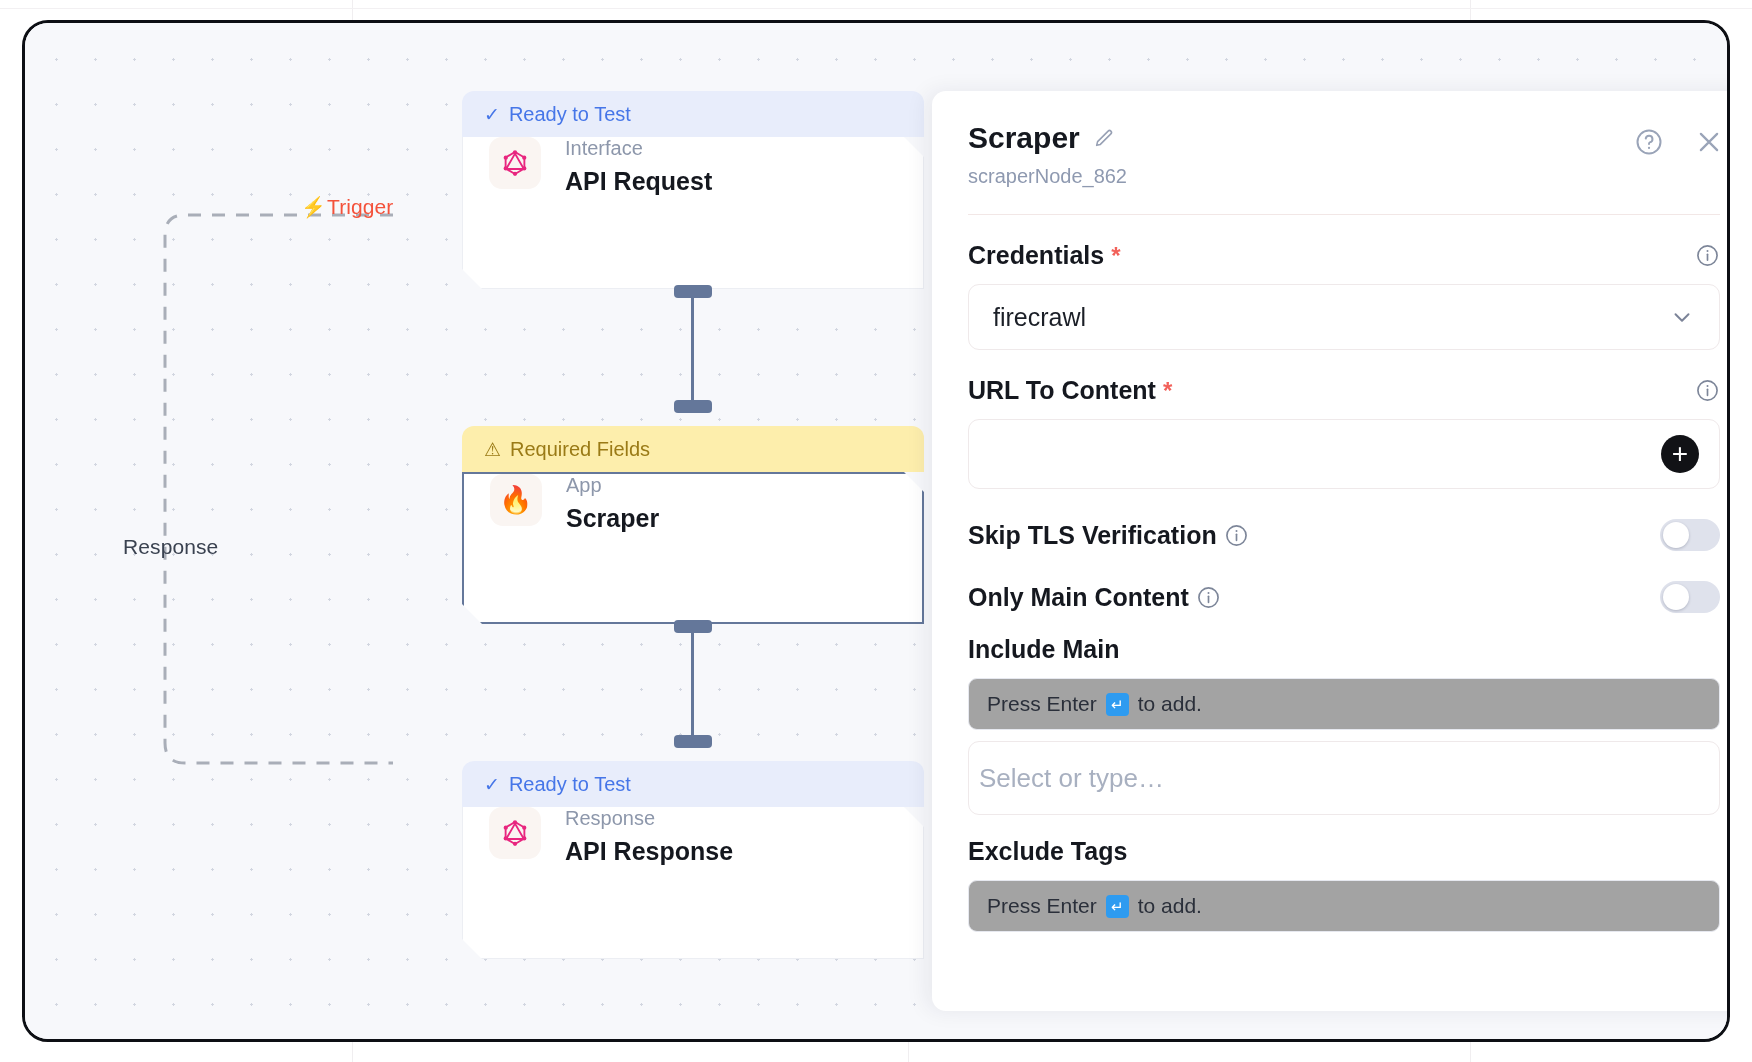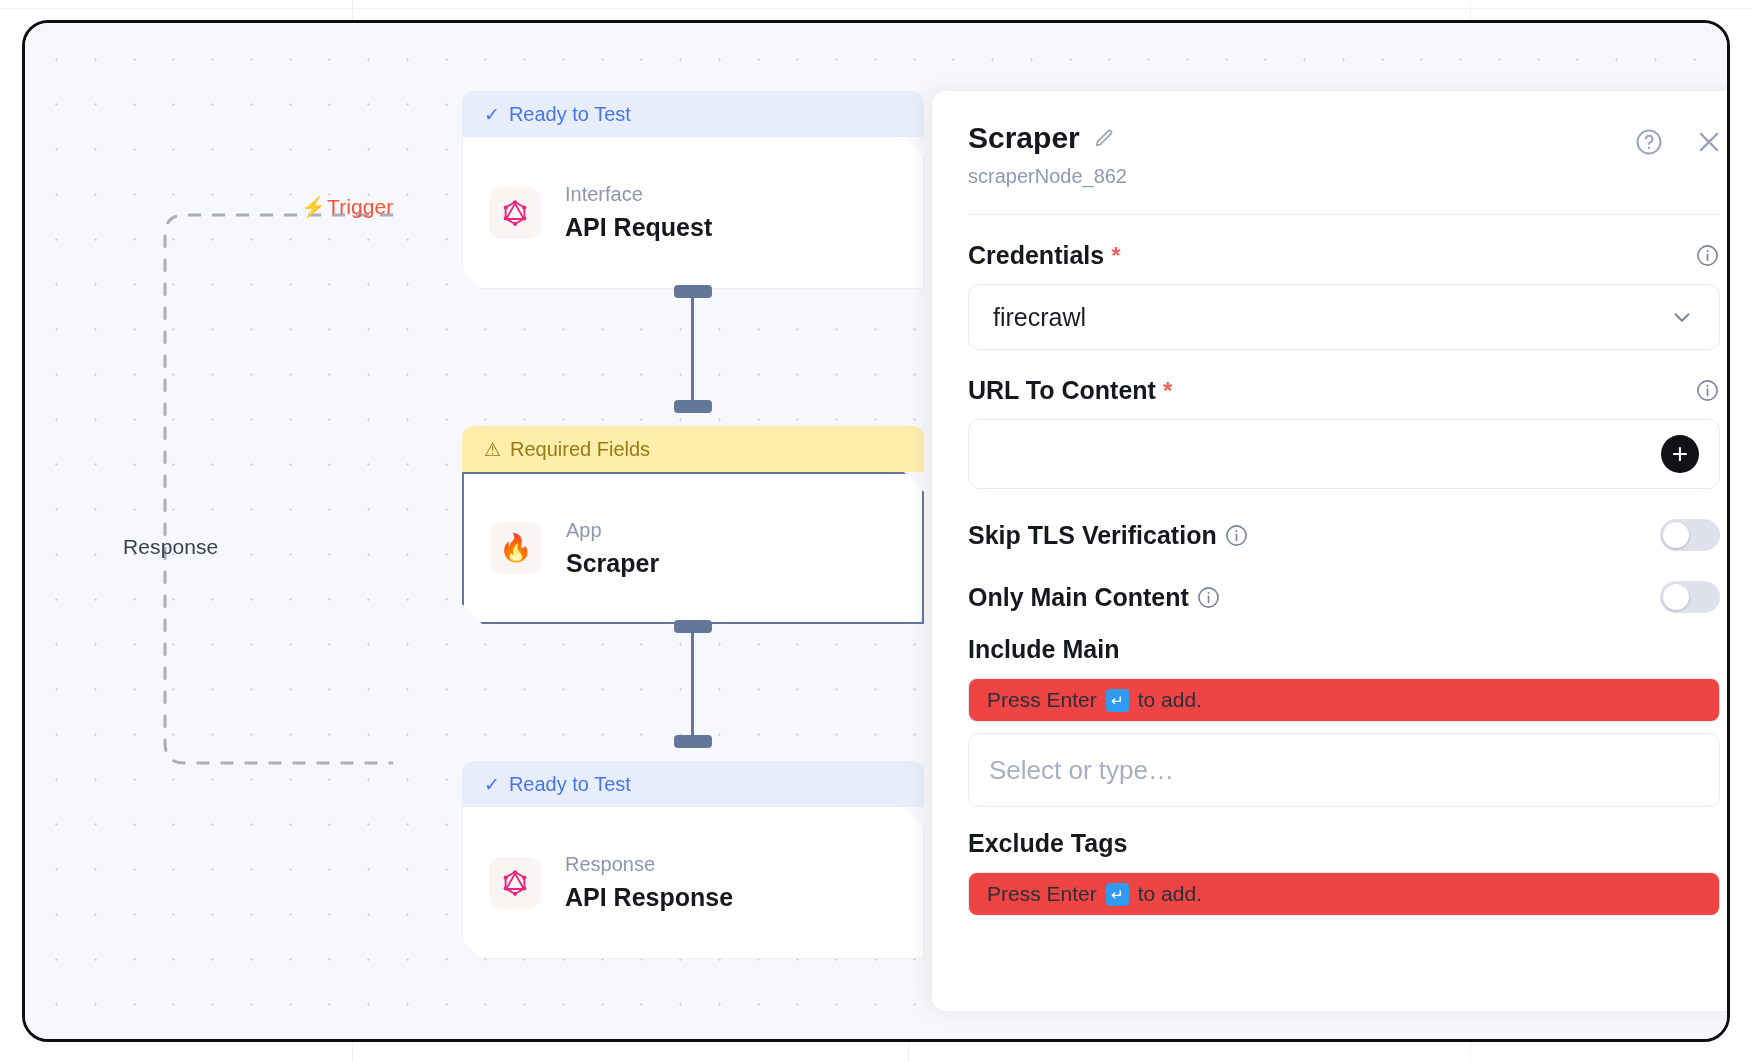--- a/index.html
+++ b/index.html
@@ -66,21 +66,21 @@
   .node-status.ready { background: #e8edfb; color: #4676e8; }
   .node-status.ready .tick { margin-right: 9px; font-size: 19px; }
   .node-status.warn { background: #fdeeac; color: #9a7a16; }
   .node-status.warn .warn-ico { margin-right: 9px; font-size: 19px; line-height:1; }
 
   .node-body {
     background: #ffffff;
     border: 1px solid #eceef3;
     border-top: none;
     min-height: 152px;
-    display: flex; align-items: center;
+    display: flex; align-items: flex-start;
     padding: 0 26px;
     
     clip-path: polygon(0 0, calc(100% - 20px) 0, 100% 20px, 100% 100%, 20px 100%, 0 calc(100% - 20px));
     box-shadow: 0 2px 10px rgba(20,28,60,.05);
   }
   .node.selected .node-body {
     border: 2px solid #64779a;
     border-top: 2px solid #64779a;
   }
 
@@ -181,43 +181,43 @@
   }
   .switch .knob {
     position: absolute; top: 3px; left: 3px;
     width: 26px; height: 26px; border-radius: 50%;
     background: #ffffff;
     box-shadow: 0 1px 3px rgba(10,20,50,.22);
   }
 
   .tag-hint {
     margin-top: 14px;
-    height: 44px;
+    height: 52px;
     border: 1px solid #e6e8ef;
     border-radius: 9px;
-    background: #ef4444;
+    background: #a3a3a3;
     display: flex; align-items: center;
     padding: 0 18px;
     font-size: 21px; color: #2a2f3a;
     gap: 9px;
   }
   .enter-key {
     display: inline-flex; align-items: center; justify-content: center;
     width: 23px; height: 23px; border-radius: 4px;
     background: #2e9bf0; color: #ffffff;
     font-size: 15px; line-height: 1;
   }
   .tag-input {
     margin-top: 11px;
     height: 74px;
     border: 1px solid #efe9ea;
     border-radius: 11px;
     background: #ffffff;
     display: flex; align-items: center;
-    padding: 0 20px;
+    padding: 0 10px;
     font-size: 26px; color: #a8b0c0;
     cursor: text;
   }
   .field.tight { margin-top: 22px; }
 </style>
 </head>
 <body>
 
 <div class="chrome-line-v" style="left:352px;"></div>
 <div class="chrome-line-v" style="left:1470px;"></div>

